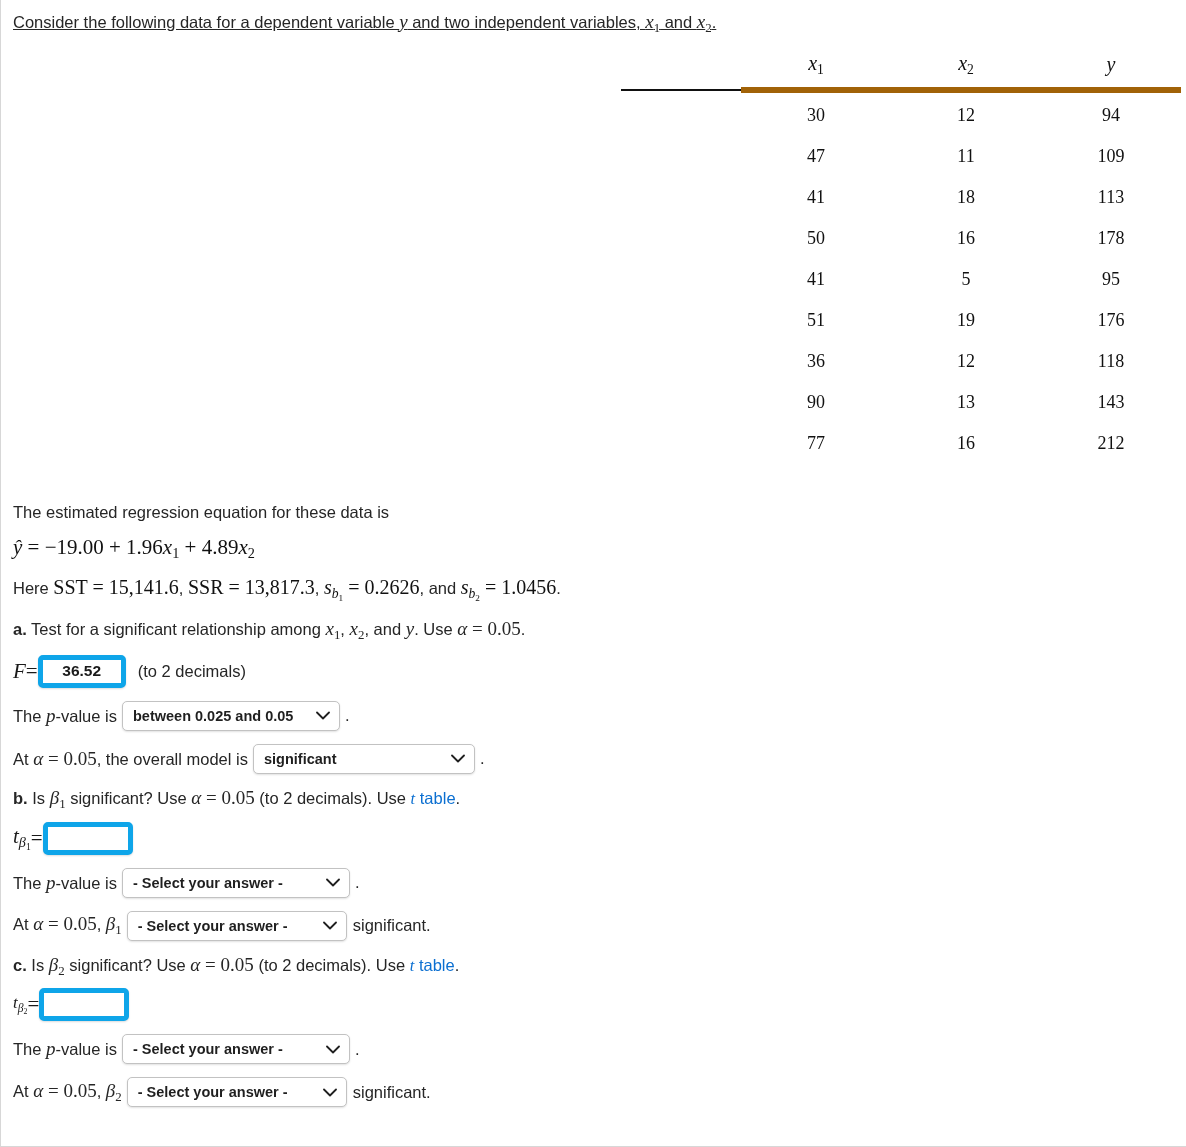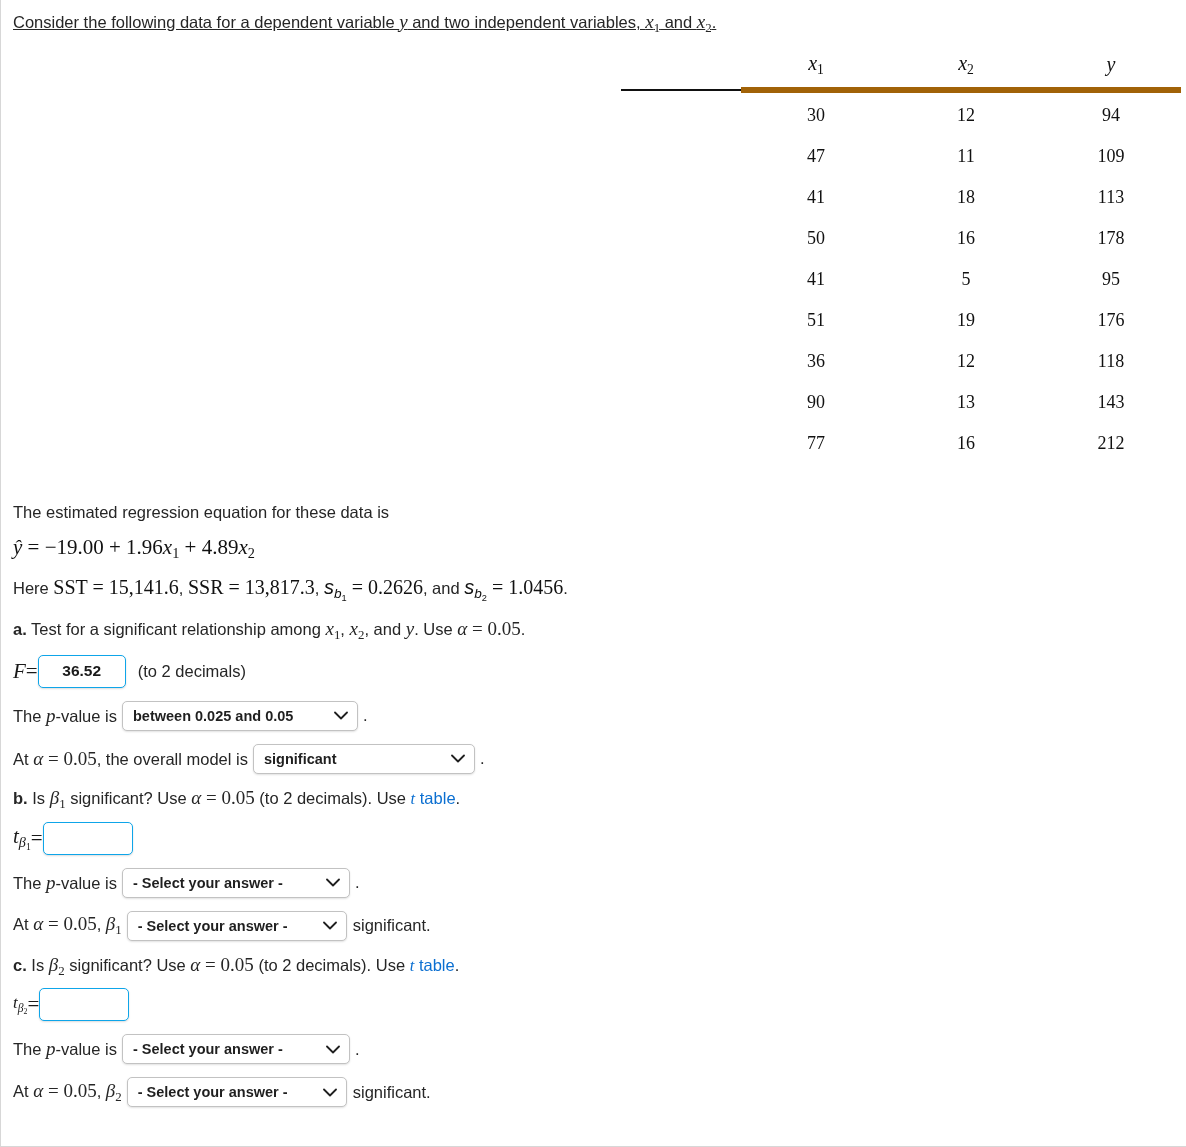--- a/index.html
+++ b/index.html
@@ -138,32 +138,32 @@
     font-size: 16.5px;
     color: #262626;
   }
   .hereline .m {
     font-family: "Liberation Serif", "DejaVu Serif", serif;
     font-size: 20px;
     color: #111;
     text-align: center;
   }
   .hereline .mi {
-    font-family: Liberation Sans, sans-serif;
+    font-family: Liberation Serif, serif;
     font-size: 20px;
     font-style: italic;
     color: #111;
   }
 
   
   .txtbox {
     box-sizing: border-box;
     height: 33px;
     width: 88px;
-    border: 1px solid #0ea5e9;
+    border: 5px solid #0ea5e9;
     border-radius: 5px;
     background: #fff;
     box-shadow: 0 1px 2px rgba(0,0,0,0.14);
     font-family: "Liberation Sans", sans-serif;
     font-size: 15.5px;
     font-weight: bold;
     color: #1a1a1a;
     text-align: center;
     padding: 0 6px;
     outline: none;
@@ -186,21 +186,21 @@
     font-weight: bold;
     color: #1f1f1f;
     cursor: default;
     white-space: nowrap;
   }
   .selbox .chev {
     margin-left: 10px;
     display: inline-block;
     line-height: 0;
   }
-  .sel-pval-a   { width: 236px; }
+  .sel-pval-a   { width: 218px; }
   .sel-model-a  { width: 222px; }
   .sel-generic  { width: 228px; }
   .sel-generic2 { width: 220px; }
 
   .period { font-size: 16.5px; color: #262626; margin-left: 5px; }
   .sp4 { display: inline-block; width: 5px; }
 </style>
 </head>
 <body>
 

